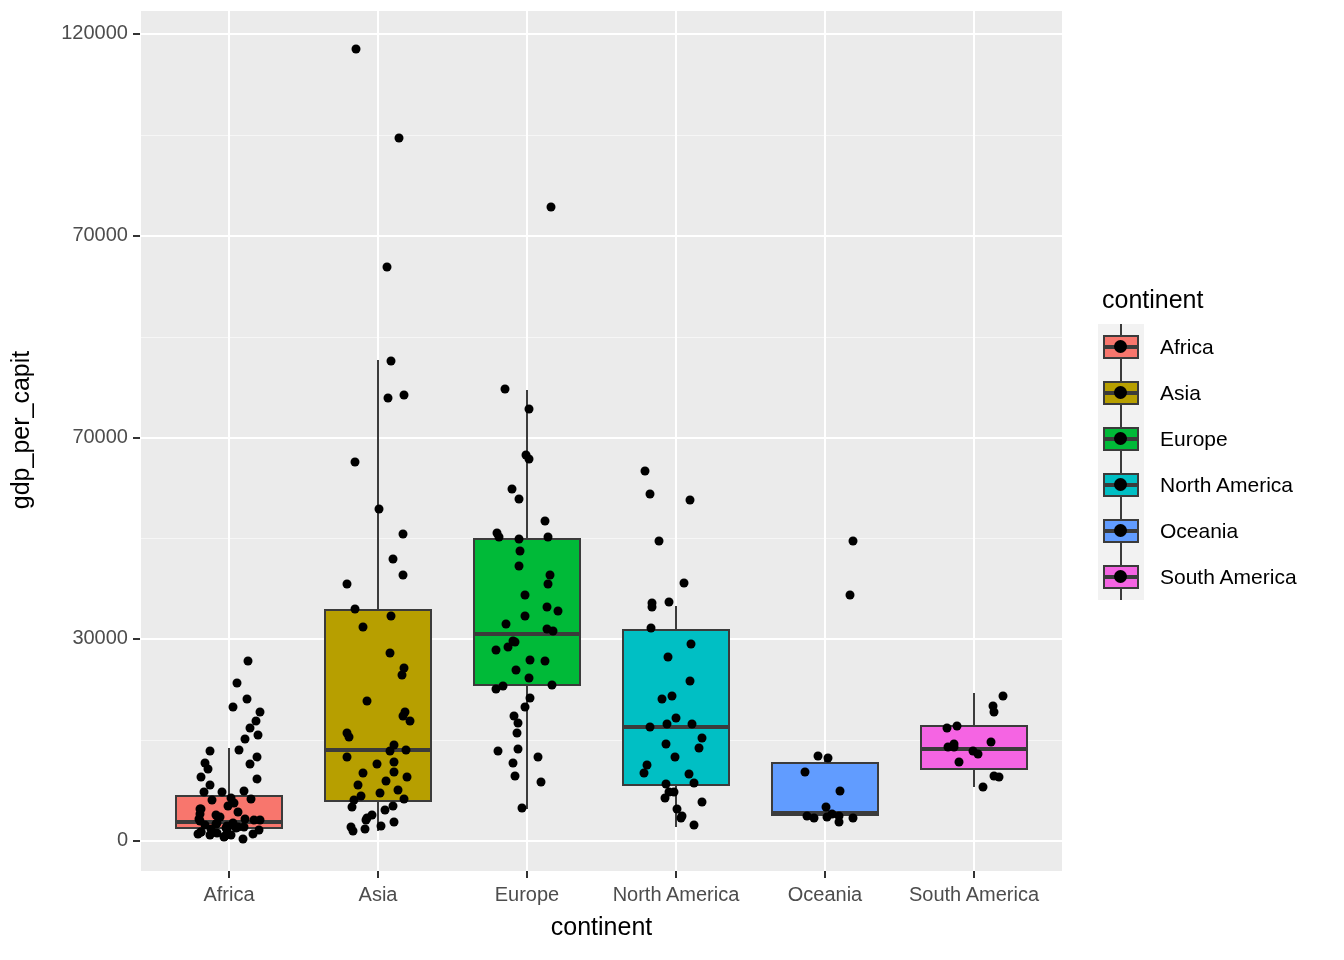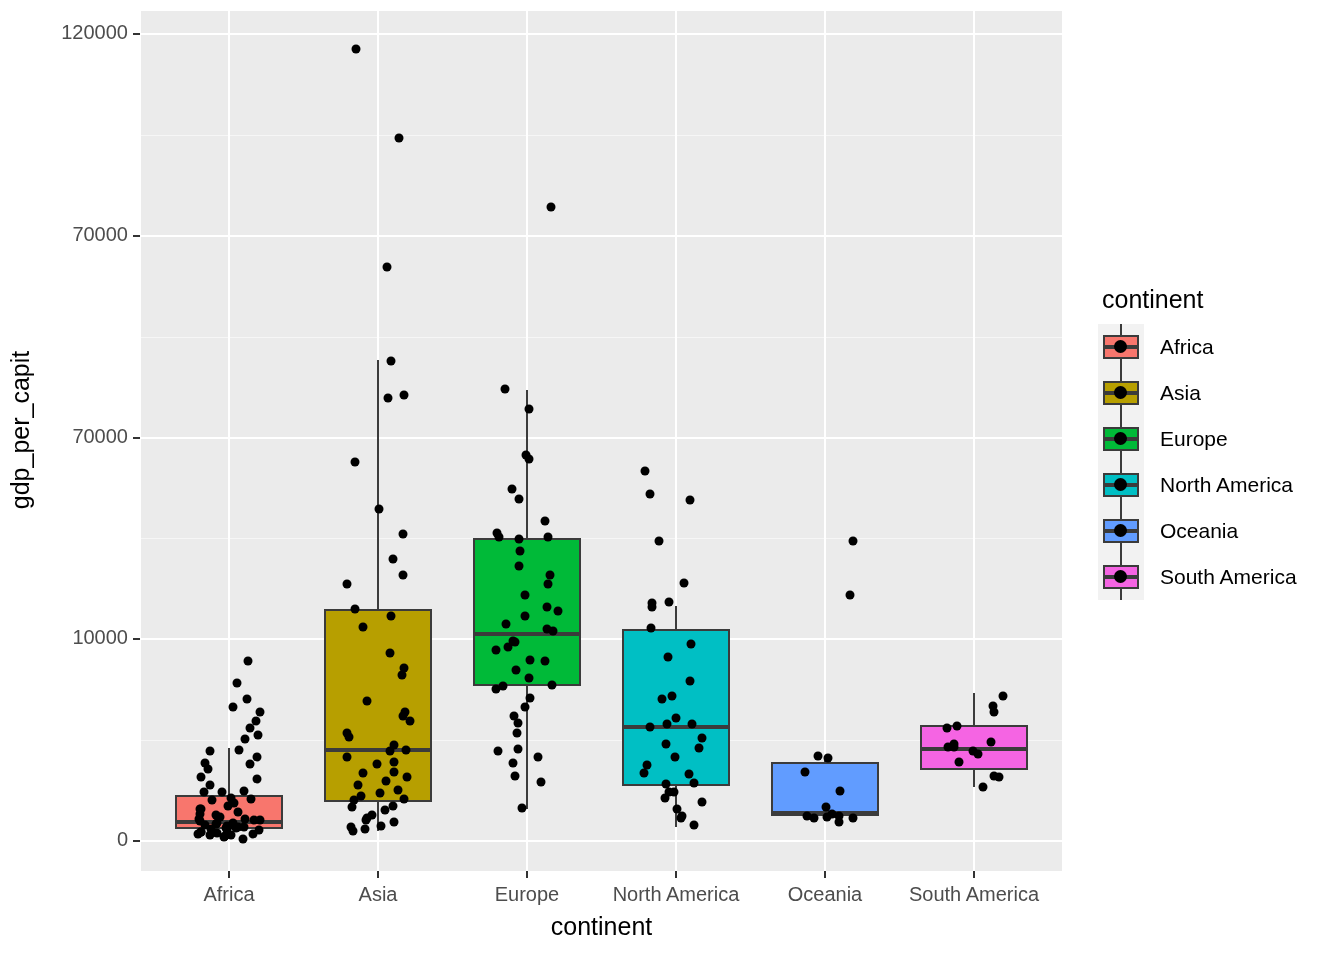--- a/index.html
+++ b/index.html
@@ -206,21 +206,21 @@
 </head>
 <body>
 
 <div id="plot-root">
 
   <div class="axis-title-y">gdp_per_capit</div>
 
   <div id="ytick-layer">
       <div class="ytick-label" style="right: 1216px; top: 828px;">0</div>
       <div class="ytick-mark" style="left: 133px; top: 840px;"></div>
-      <div class="ytick-label" style="right: 1216px; top: 626.25px;">10000</div>
+      <div class="ytick-label" style="right: 1216px; top: 626.25px;">30000</div>
       <div class="ytick-mark" style="left: 133px; top: 638.25px;"></div>
       <div class="ytick-label" style="right: 1216px; top: 424.5px;">70000</div>
       <div class="ytick-mark" style="left: 133px; top: 436.5px;"></div>
       <div class="ytick-label" style="right: 1216px; top: 222.75px;">70000</div>
       <div class="ytick-mark" style="left: 133px; top: 234.75px;"></div>
       <div class="ytick-label" style="right: 1216px; top: 21px;">120000</div>
       <div class="ytick-mark" style="left: 133px; top: 33px;"></div>
     </div>
 
   <div id="panel">

